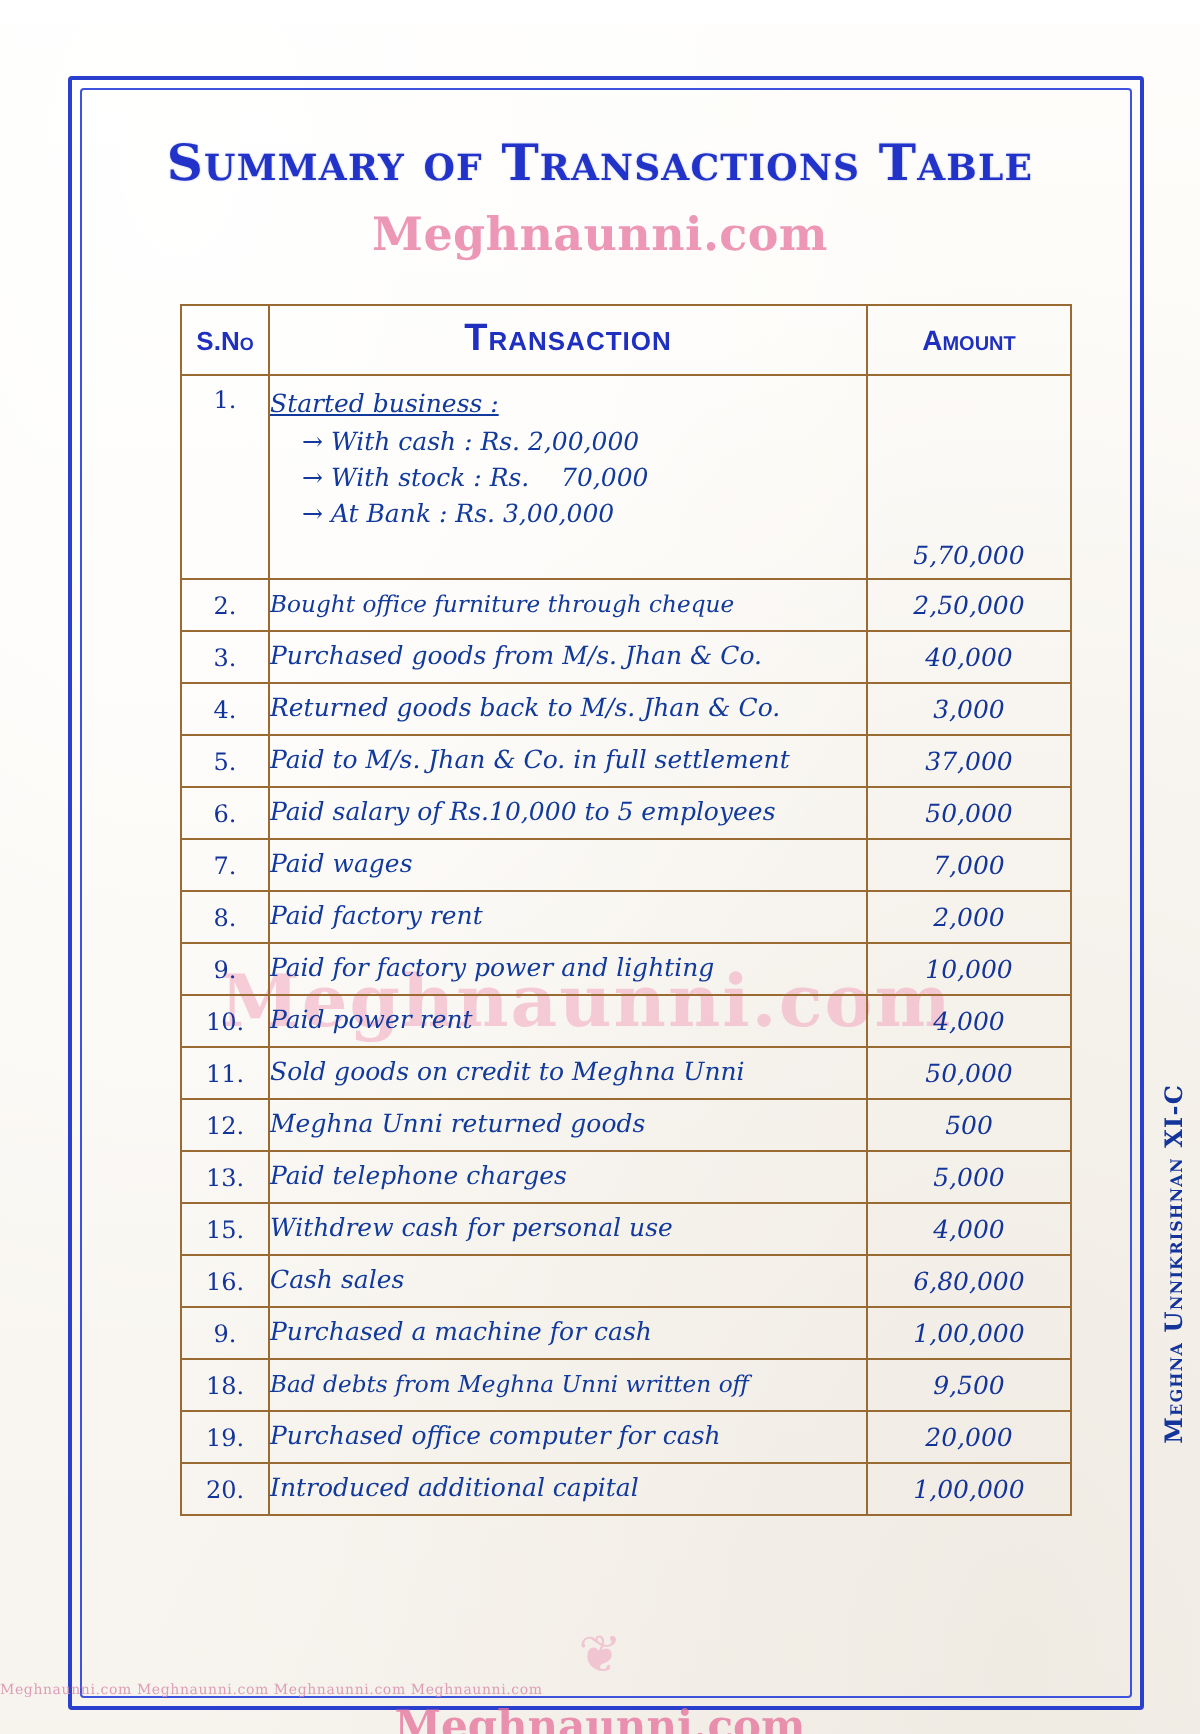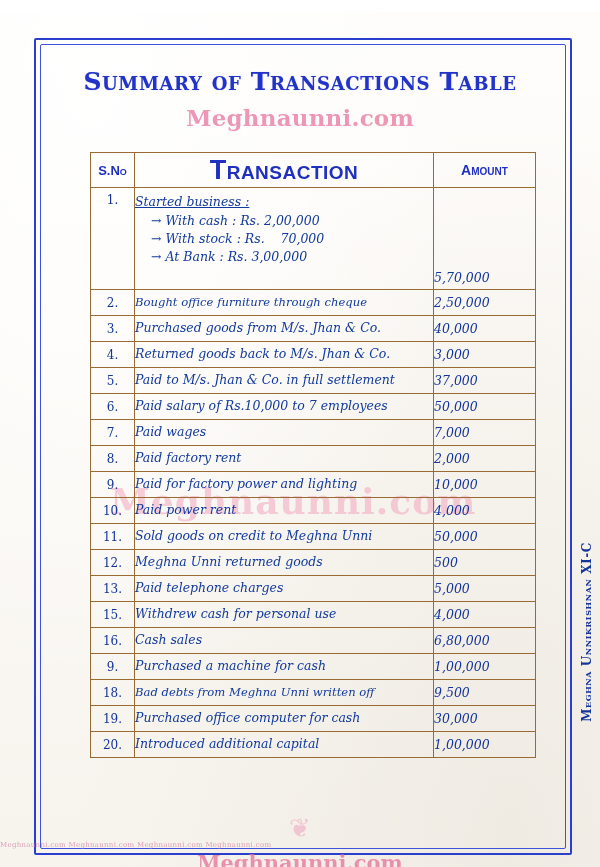--- a/index.html
+++ b/index.html
@@ -144,42 +144,42 @@
 
   thead th {
     height: 34px;
     color: #1f2fbf;
     font-family: Liberation Sans, sans-serif;
     font-weight: bold;
     font-variant: small-caps;
     text-align: center;
   }
   th.h-sno { font-size: 13px; }
-  th.h-txn { font-size: 27px; letter-spacing: 0.5px; }
+  th.h-txn { font-size: 19px; letter-spacing: 0.5px; }
   th.h-amt { font-size: 14px; }
 
   tbody td {
     height: 25px;
     font-family: "DejaVu Serif", serif;
     font-size: 12.5px;
     color: #123a9c;
   }
   td.sno {
     text-align: center;
     font-size: 12px;
     color: #13349b;
   }
   td.txn {
     padding-left: 7px;
     font-style: italic;
     color: #123a9c;
     line-height: 1.15;
   }
   td.amt {
-    text-align: left;
+    text-align: center;
     font-size: 12.5px;
     color: #13349b;
     font-style: italic;
   }
   tr.row-first td.txn,
   tr.row-first td.sno,
   tr.row-first td.amt {
     height: 96px;
     vertical-align: top;
   }
@@ -273,21 +273,21 @@
         <td class="txn">Returned goods back to M/s. Jhan &amp; Co.</td>
         <td class="amt">3,000</td>
       </tr>
       <tr>
         <td class="sno">5.</td>
         <td class="txn">Paid to M/s. Jhan &amp; Co. in full settlement</td>
         <td class="amt">37,000</td>
       </tr>
       <tr>
         <td class="sno">6.</td>
-        <td class="txn">Paid salary of Rs.10,000 to 7 employees</td>
+        <td class="txn">Paid salary of Rs.10,000 to 5 employees</td>
         <td class="amt">50,000</td>
       </tr>
       <tr>
         <td class="sno">7.</td>
         <td class="txn">Paid wages</td>
         <td class="amt">7,000</td>
       </tr>
       <tr>
         <td class="sno">8.</td>
         <td class="txn">Paid factory rent</td>
@@ -334,21 +334,21 @@
         <td class="amt">1,00,000</td>
       </tr>
       <tr>
         <td class="sno">18.</td>
         <td class="txn txn-small">Bad debts from Meghna Unni written off</td>
         <td class="amt">9,500</td>
       </tr>
       <tr>
         <td class="sno">19.</td>
         <td class="txn">Purchased office computer for cash</td>
-        <td class="amt">30,000</td>
+        <td class="amt">20,000</td>
       </tr>
       <tr>
         <td class="sno">20.</td>
         <td class="txn">Introduced additional capital</td>
         <td class="amt">1,00,000</td>
       </tr>
     </tbody>
   </table>
 
   <div class="author">Meghna Unnikrishnan XI-C</div>

